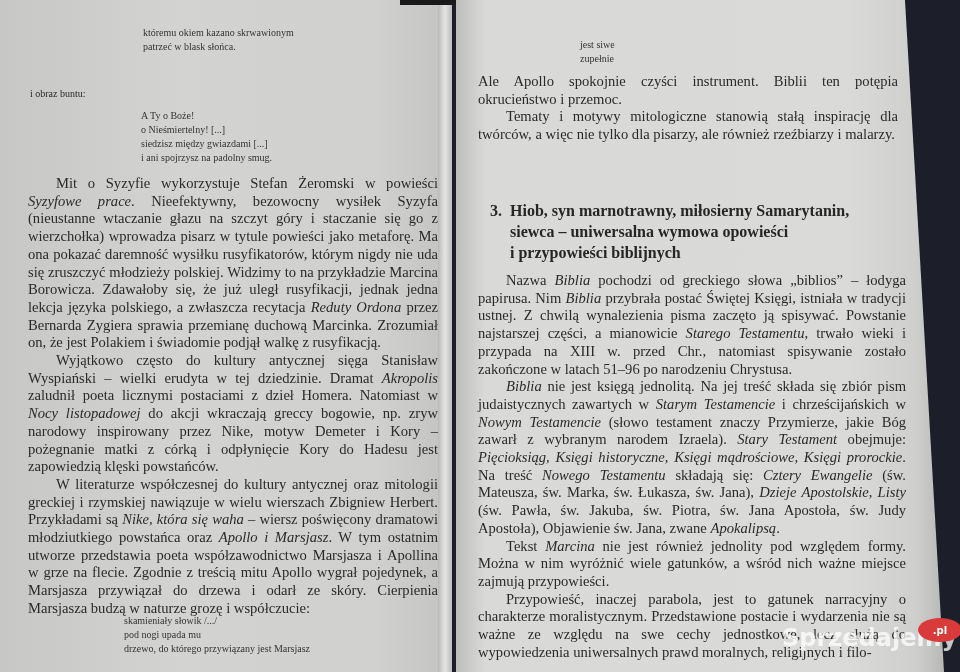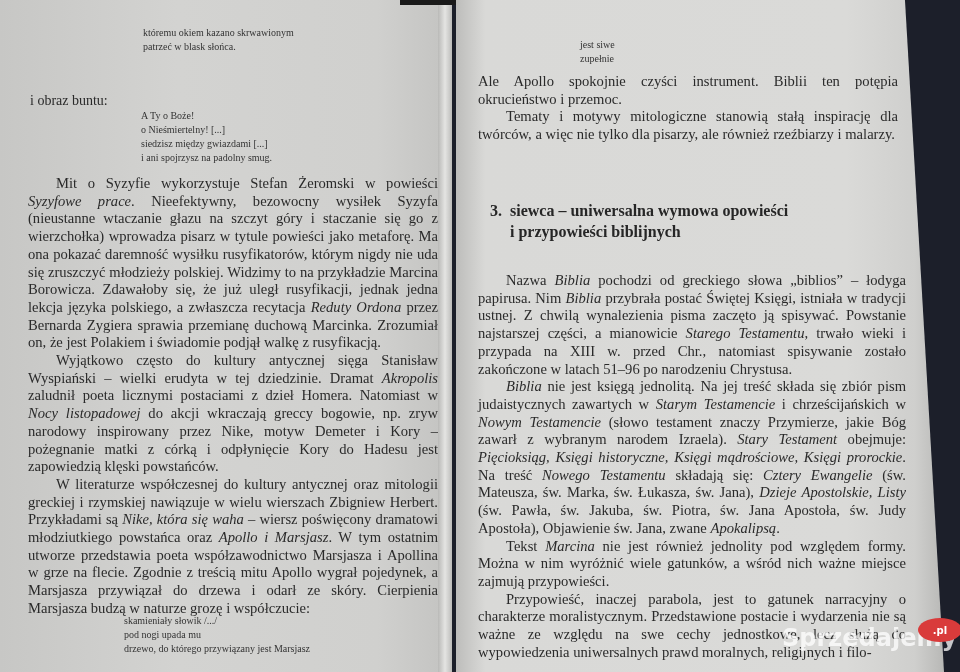--- a/index.html
+++ b/index.html
@@ -53,21 +53,21 @@
   }
 </style>
 </head>
 <body>
 
 <div class="page page-left">
   <div class="poem" style="left:143px; top:26px;">
     <div>któremu okiem kazano skrwawionym</div>
     <div>patrzeć w blask słońca.</div>
   </div>
-  <div class="para" style="left:30px; top:92px; font-size:14px;">i obraz buntu:</div>
+  <div class="para" style="left:30px; top:85px; font-size:10px;">i obraz buntu:</div>
   <div class="poem" style="left:141px; top:109px;">
     <div>A Ty o Boże!</div>
     <div>o Nieśmiertelny! [...]</div>
     <div>siedzisz między gwiazdami [...]</div>
     <div>i ani spojrzysz na padolny smug.</div>
   </div>
 
   <div class="para" style="left:28px; top:175px; width:410px;">
     <p class="indent"><span>Mit o Syzyfie wykorzystuje Stefan Żeromski w powieści </span><i>Syzyfowe prace</i><span>. Nieefektywny, bezowocny wysiłek Syzyfa (nieustanne wtaczanie głazu na szczyt góry i staczanie się go z wierzchołka) wprowadza pisarz w tytule powieści jako metaforę. Ma ona pokazać daremność wysiłku rusyfikatorów, którym nigdy nie uda się zruszczyć młodzieży polskiej. Widzimy to na przykładzie Marcina Borowicza. Zdawałoby się, że już uległ rusyfikacji, jednak jedna lekcja języka polskiego, a zwłaszcza recytacja </span><i>Reduty Ordona</i><span> przez Bernarda Zygiera sprawia przemianę duchową Marcinka. Zrozumiał on, że jest Polakiem i świadomie podjął walkę z rusyfikacją.</span></p>
     <p class="indent"><span>Wyjątkowo często do kultury antycznej sięga Stanisław Wyspiański – wielki erudyta w tej dziedzinie. Dramat </span><i>Akropolis</i><span> zaludnił poeta licznymi postaciami z dzieł Homera. Natomiast w </span><i>Nocy listopadowej</i><span> do akcji wkraczają greccy bogowie, np. zryw narodowy inspirowany przez Nike, motyw Demeter i Kory – pożegnanie matki z córką i odpłynięcie Kory do Hadesu jest zapowiedzią klęski powstańców.</span></p>
@@ -90,20 +90,21 @@
     <div>zupełnie</div>
   </div>
 
   <div class="para" style="left:22px; top:73px; width:420px;">
     <p>Ale Apollo spokojnie czyści instrument. Biblii ten potępia okrucieństwo i przemoc.</p>
     <p class="indent">Tematy i motywy mitologiczne stanowią stałą inspirację dla twórców, a więc nie tylko dla pisarzy, ale również rzeźbiarzy i malarzy.</p>
   </div>
 
   <div class="heading" style="left:54px; top:200px; width:400px;">
     <span class="num">3.</span>
+    <div>Hiob, syn marnotrawny, miłosierny Samarytanin,</div>
     <div>siewca – uniwersalna wymowa opowieści</div>
     <div>i przypowieści biblijnych</div>
   </div>
 
   <div class="para" style="left:22px; top:272px; width:428px;">
     <p class="indent"><span>Nazwa </span><i>Biblia</i><span> pochodzi od greckiego słowa „biblios” – łodyga papirusa. Nim </span><i>Biblia</i><span> przybrała postać Świętej Księgi, istniała w tradycji ustnej. Z chwilą wynalezienia pisma zaczęto ją spisywać. Powstanie najstarszej części, a mianowicie </span><i>Starego Testamentu</i><span>, trwało wieki i przypada na XIII w. przed Chr., natomiast spisywanie zostało zakończone w latach 51–96 po narodzeniu Chrystusa.</span></p>
     <p class="indent"><i>Biblia</i><span> nie jest księgą jednolitą. Na jej treść składa się zbiór pism judaistycznych zawartych w </span><i>Starym Testamencie</i><span> i chrześcijańskich w </span><i>Nowym Testamencie</i><span> (słowo testament znaczy Przymierze, jakie Bóg zawarł z wybranym narodem Izraela). </span><i>Stary Testament</i><span> obejmuje: </span><i>Pięcioksiąg, Księgi historyczne, Księgi mądrościowe, Księgi prorockie</i><span>. Na treść </span><i>Nowego Testamentu</i><span> składają się: </span><i>Cztery Ewangelie</i><span> (św. Mateusza, św. Marka, św. Łukasza, św. Jana), </span><i>Dzieje Apostolskie, Listy</i><span> (św. Pawła, św. Jakuba, św. Piotra, św. Jana Apostoła, św. Judy Apostoła), Objawienie św. Jana, zwane </span><i>Apokalipsą</i><span>.</span></p>
     <p class="indent"><span>Tekst </span><i>Marcina</i><span> nie jest również jednolity pod względem formy. Można w nim wyróżnić wiele gatunków, a wśród nich ważne miejsce zajmują przypowieści.</span></p>
     <p class="indent">Przypowieść, inaczej parabola, jest to gatunek narracyjny o charakterze moralistycznym. Przedstawione postacie i wydarzenia nie są ważne ze względu na swe cechy jednostkowe, lecz służą do wypowiedzenia uniwersalnych prawd moralnych, religijnych i filo-</p>
   </div>

